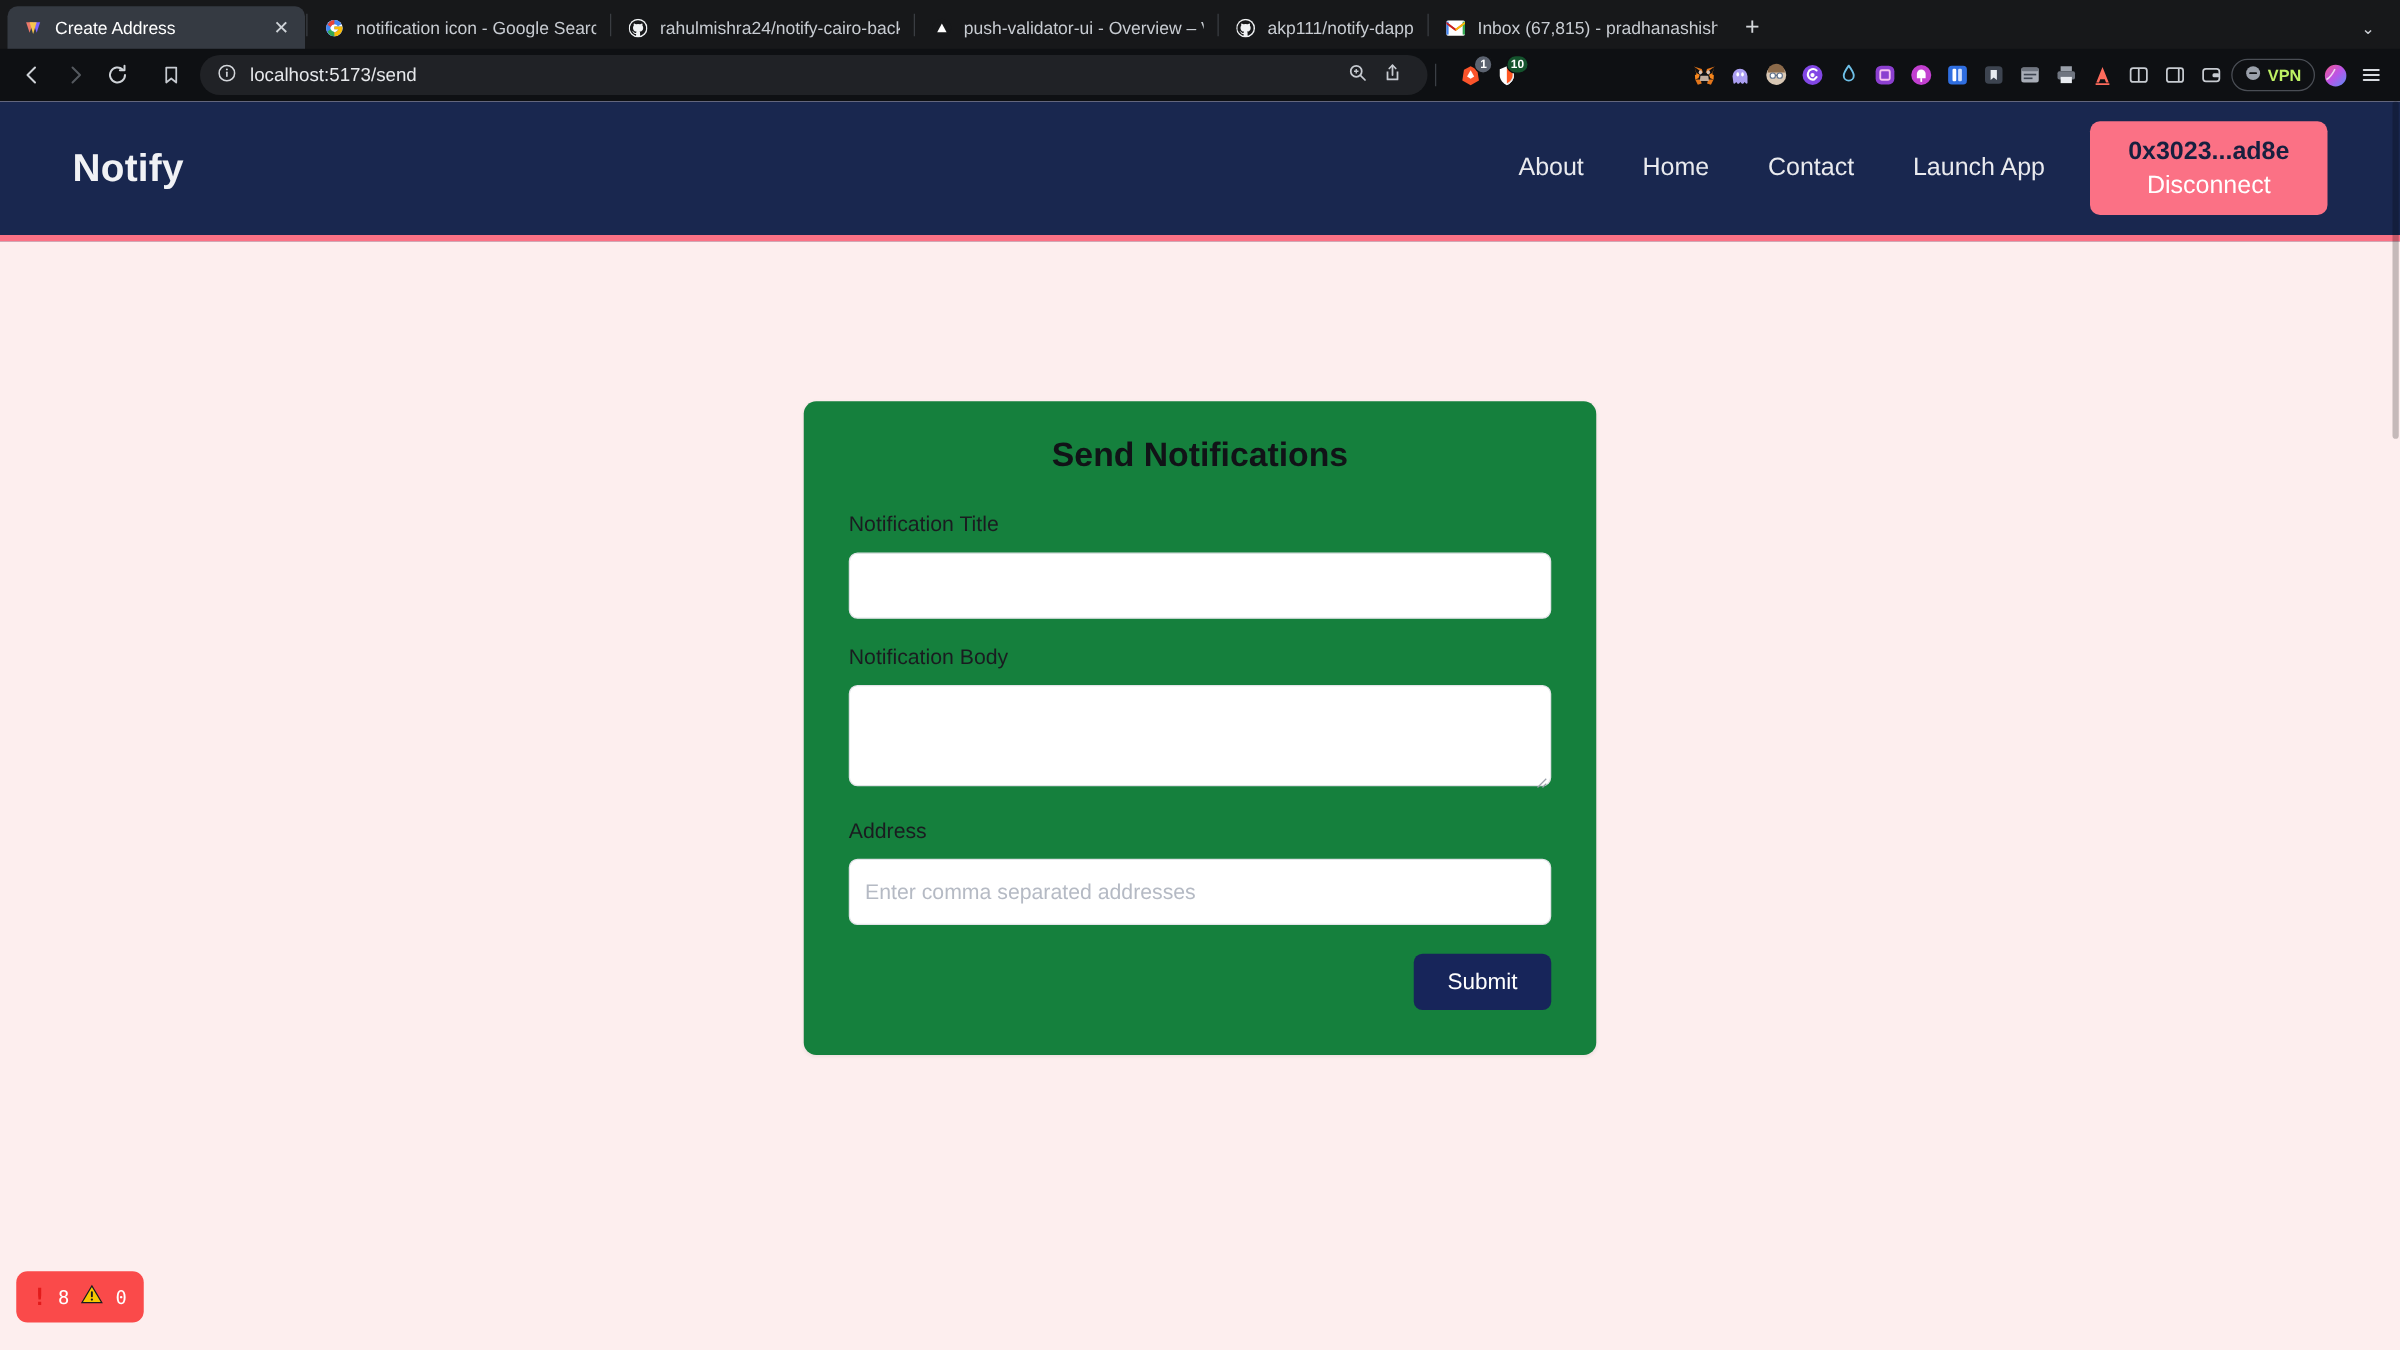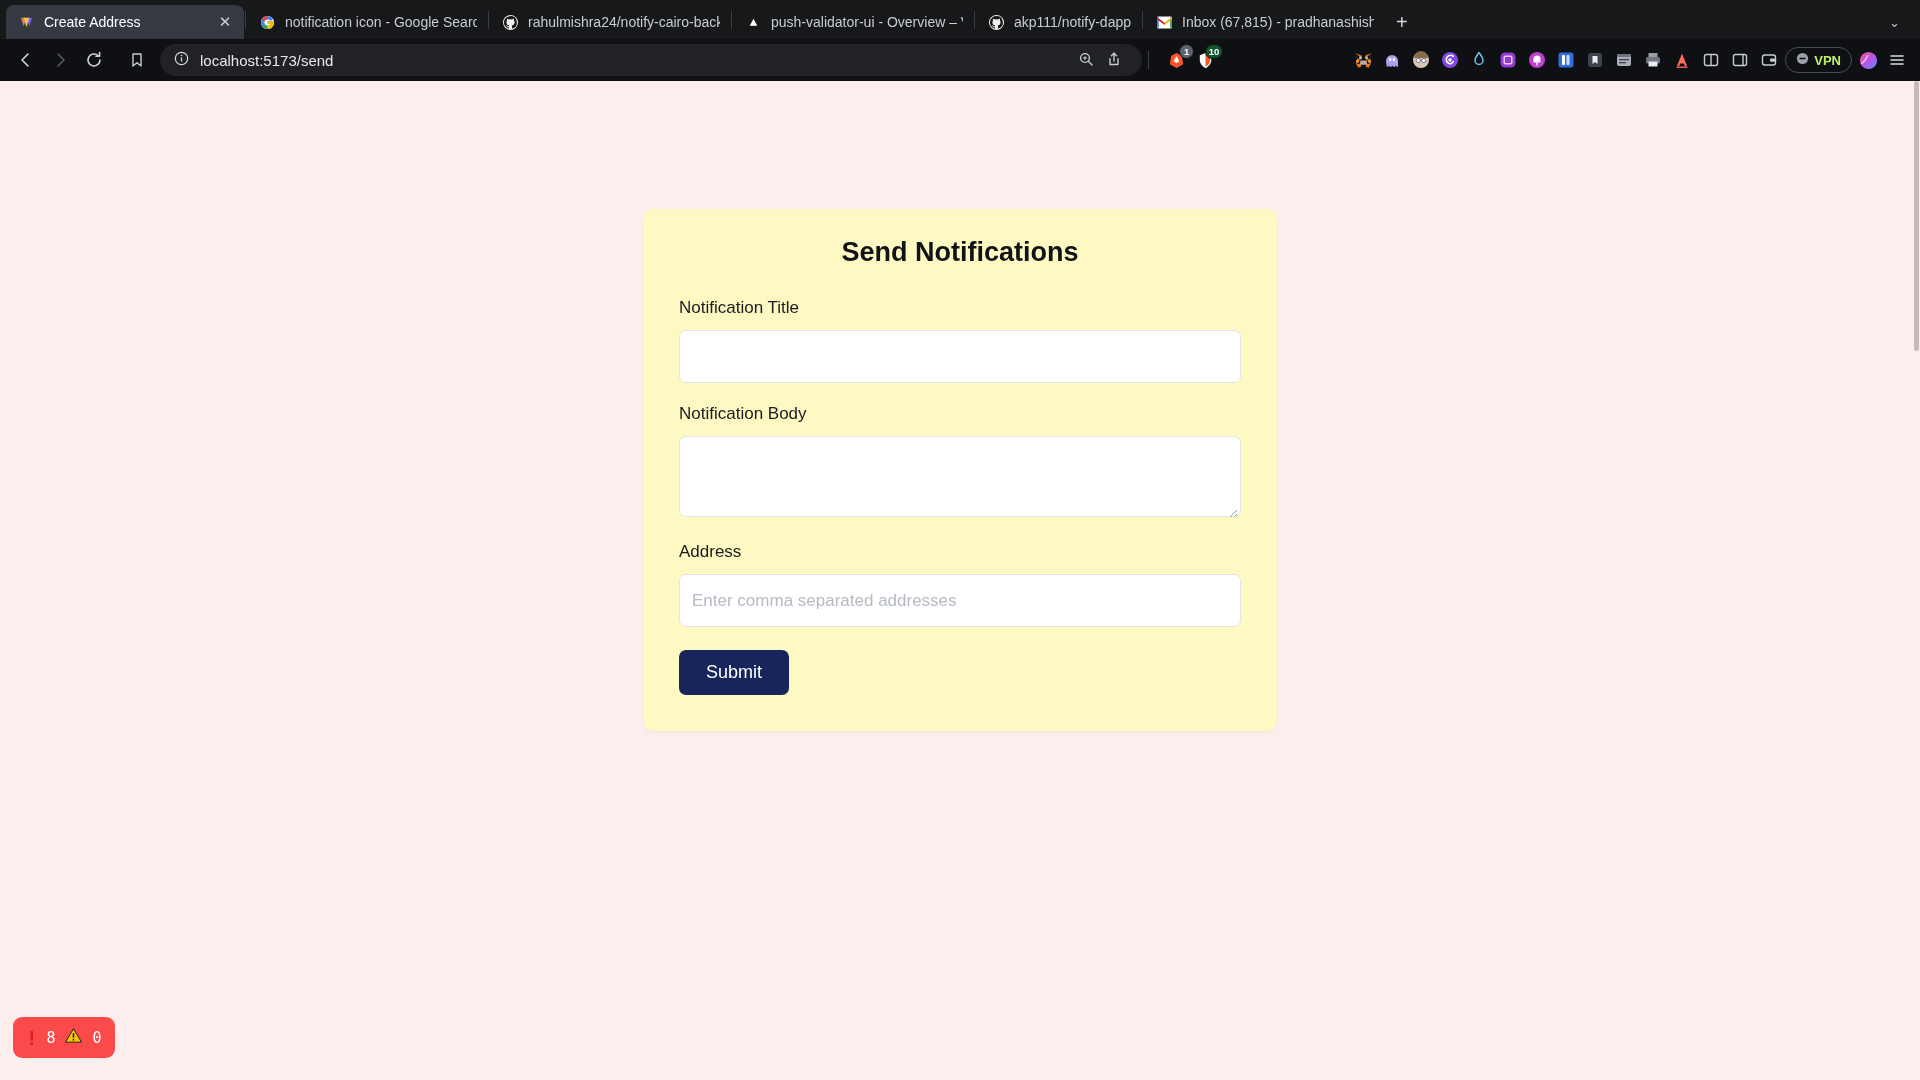--- a/index.html
+++ b/index.html
@@ -126,21 +126,21 @@
     display: flex; flex-direction: column; align-items: center;
     line-height: 1.32;
     min-width: 190px;
   }
   .wallet-addr { color: #17203f; font-size: 20px; font-weight: bold; }
   .wallet-disconnect { color: #ffffff; font-size: 20px; }
 
   .content { display: flex; justify-content: center; padding-top: 128px; }
   .card {
     width: 634px;
-    background: #fef9c3;
+    background: #15803d;
     border-radius: 10px;
     padding: 28px 36px 36px;
     box-shadow: 0 1px 3px rgba(0,0,0,.06);
   }
   .card-title {
     text-align: center;
     font-size: 27px;
     font-weight: bold;
     color: #111317;
     margin-bottom: 30px;
@@ -159,21 +159,21 @@
     outline: none;
   }
   .text-input { height: 53px; }
   .text-area { height: 81px; resize: none; position: relative; }
   .ta-wrap { position: relative; }
   .resize-grip {
     position: absolute; right: 3px; bottom: 3px;
     width: 12px; height: 12px; pointer-events: none;
   }
   .text-input::placeholder, .text-area::placeholder { color: #b5bac4; }
-  .submit-row { display: flex; justify-content: flex-start; margin-top: 23px; }
+  .submit-row { display: flex; justify-content: flex-end; margin-top: 23px; }
   .submit-btn {
     background: #17255a;
     color: #ffffff;
     border: none;
     border-radius: 7px;
     font-family: "Liberation Sans", sans-serif;
     font-size: 18px;
     padding: 12px 27px;
   }
 
@@ -495,20 +495,34 @@
             <line x1="3" y1="5" x2="15" y2="5" stroke="#d8dbe0" stroke-width="1.6" stroke-linecap="round"></line>
             <line x1="3" y1="9" x2="15" y2="9" stroke="#d8dbe0" stroke-width="1.6" stroke-linecap="round"></line>
             <line x1="3" y1="13" x2="15" y2="13" stroke="#d8dbe0" stroke-width="1.6" stroke-linecap="round"></line>
           </svg>
       </div>
     </div>
   </div>
 
   <div class="viewport">
 
+    <div class="site-header">
+      <div class="brand">Notify</div>
+      <div class="header-spacer"></div>
+      <div class="nav-links">
+        <a class="nav-link">About</a>
+        <a class="nav-link">Home</a>
+        <a class="nav-link">Contact</a>
+        <a class="nav-link">Launch App</a>
+      </div>
+      <div class="wallet-btn">
+        <span class="wallet-addr">0x3023...ad8e</span>
+        <span class="wallet-disconnect">Disconnect</span>
+      </div>
+    </div>
 
     <div class="content">
       <div class="card">
         <div class="card-title">Send Notifications</div>
 
         <div class="field">
           <label class="field-label">Notification Title</label>
           <input class="text-input" type="text" placeholder="" style="">
         </div>
 

